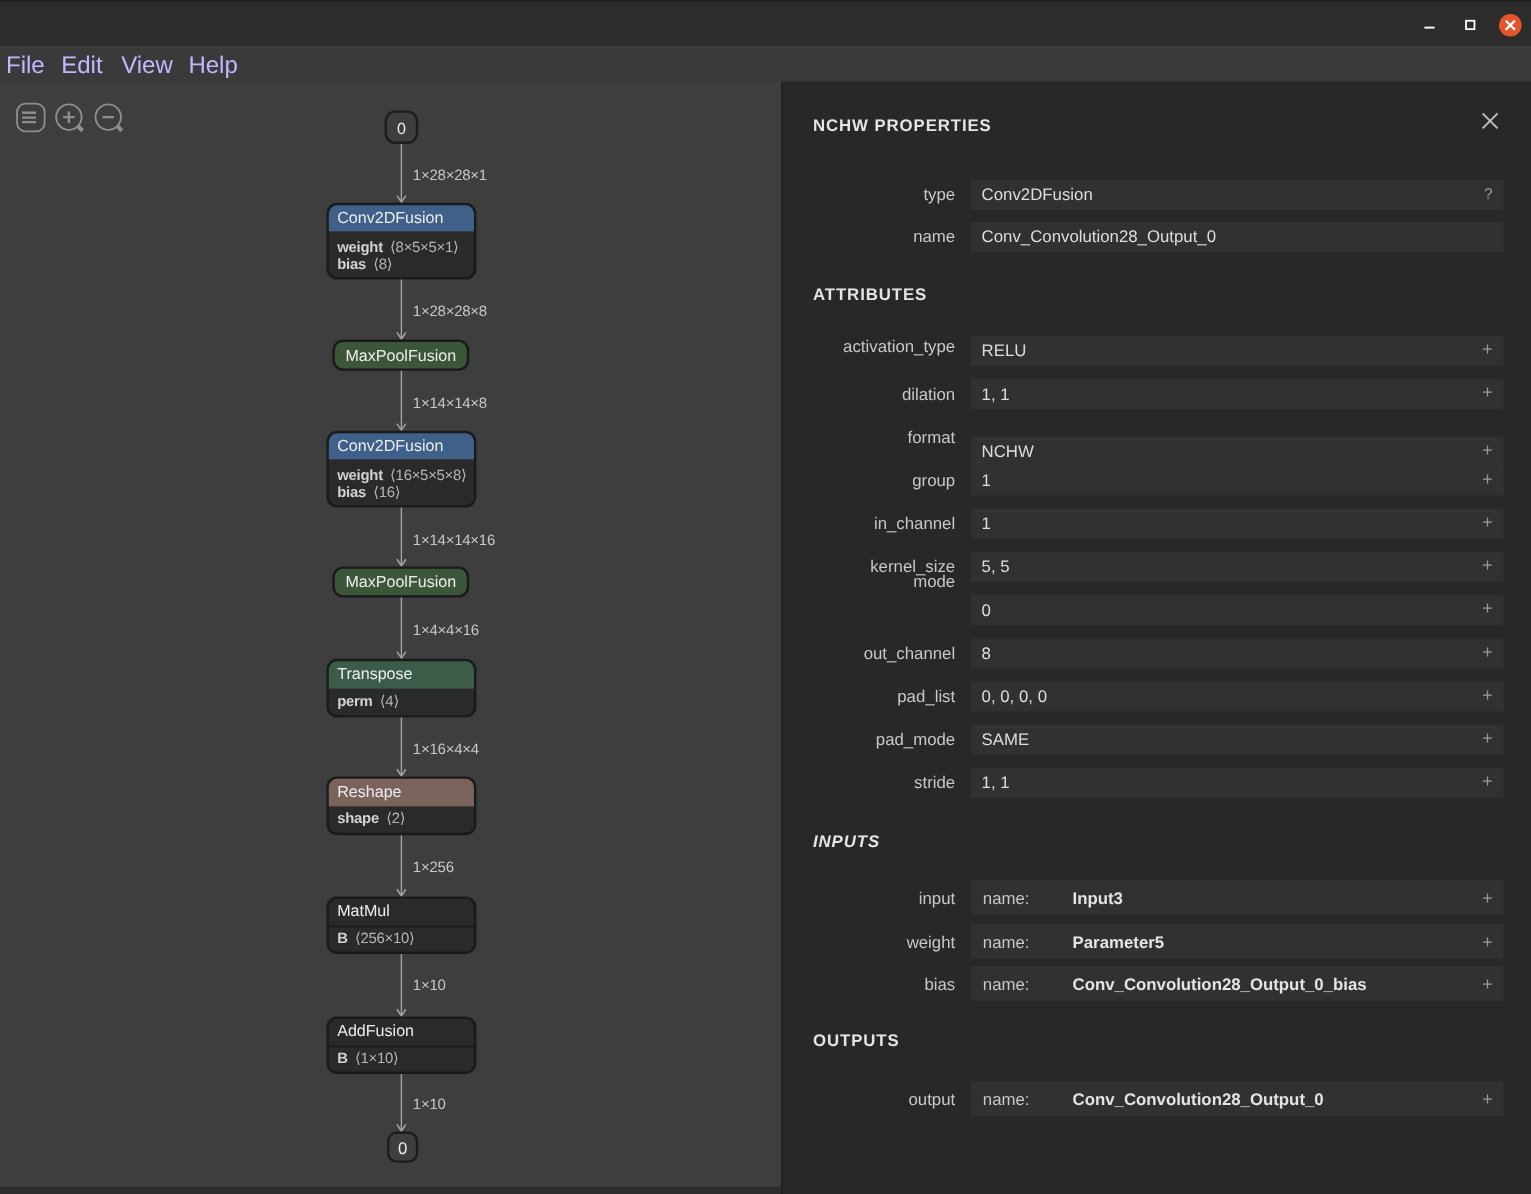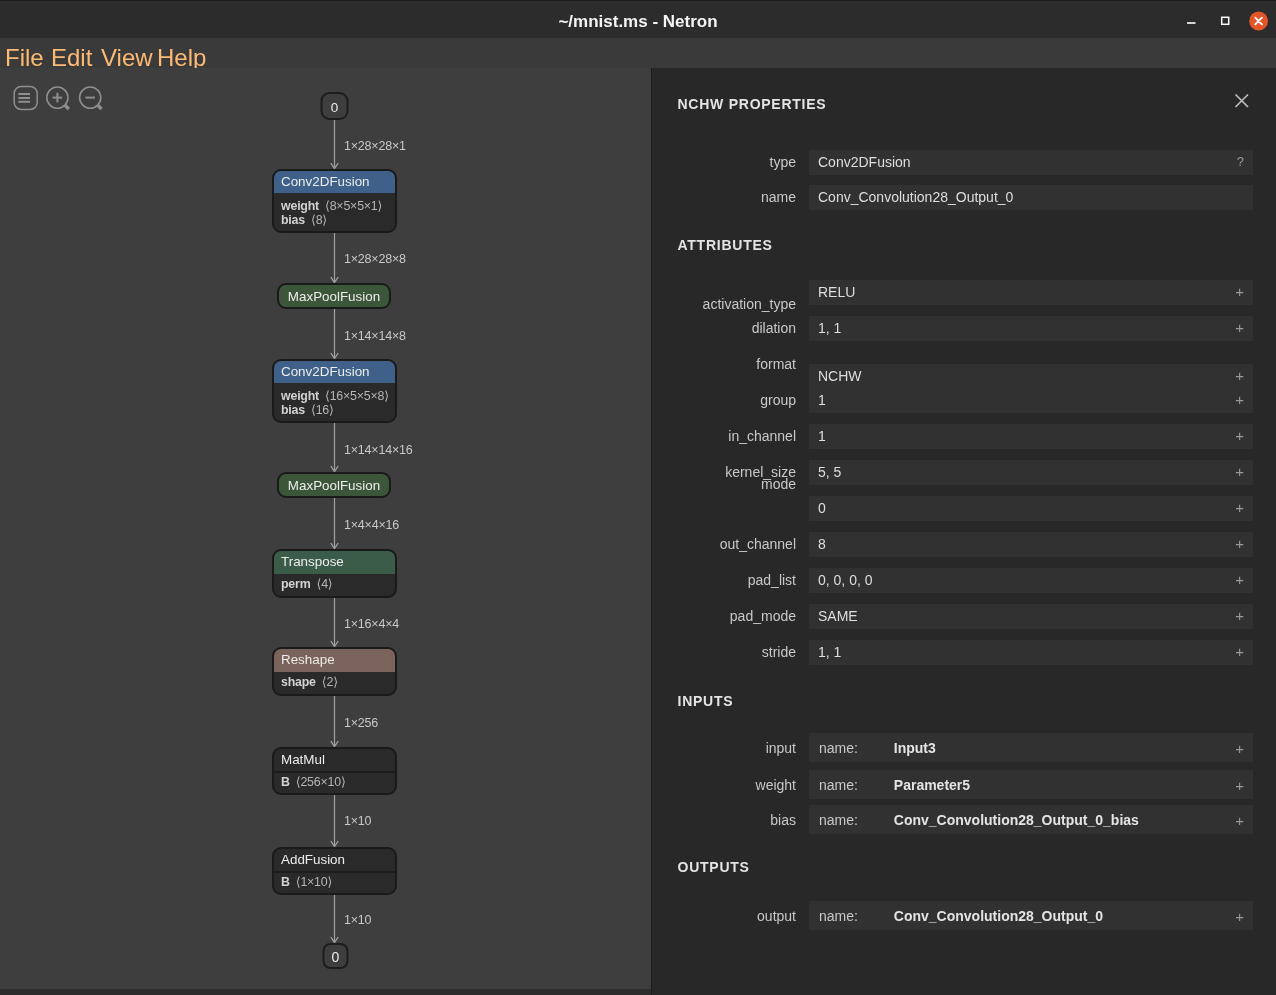--- a/index.html
+++ b/index.html
@@ -2,39 +2,38 @@
 <html><head>
 <meta charset="utf-8">
 <style>
 * { margin:0; padding:0; box-sizing:border-box; }
 html,body { width:1276px; height:995px; overflow:hidden; background:#282828;
   font-family:"Liberation Sans", sans-serif; }
 #titlebar { position:absolute; left:0; top:0; width:1276px; height:38px; background:#2c2c2c; border-top:1px solid #1d1d1d;}
 #title { position:absolute; left:0; top:0; width:1276px; text-align:center; top:10.6px;
   color:#f4f4f4; font-weight:bold; font-size:17px; }
 #menubar { position:absolute; left:0; top:38px; width:1276px; height:30px; background:#3a3a3a; }
-.mi { position:absolute; top:6px; color:#fdba74; font-size:24px; }
+.mi { position:absolute; top:6px; color:#c4b5fd; font-size:20px; }
 #graph { position:absolute; left:0; top:68px; width:651px; height:927px; background:#3e3e3e; }
 #gstrip { position:absolute; left:0; top:921px; width:651px; height:6px; background:#2d2d2d; }
 #sidebar { position:absolute; left:651px; top:68px; width:625px; height:927px; background:#282828;
   border-left:1px solid #1c1c1c; color:#c8c8c8; font-size:14px; }
 .sec { position:absolute; left:25.5px; color:#e4e4e4; font-weight:bold; font-size:14px; letter-spacing:0.75px; }
 .lbl { position:absolute; width:144px; left:0; text-align:right; color:#c8c8c8; }
 .box { position:absolute; left:157px; width:444px; height:25px; background:#313131;
   color:#dedede; line-height:24px; padding-left:9px; overflow:hidden; white-space:nowrap; }
 .box .plus { position:absolute; right:9px; top:0; color:#9a9a9a; font-size:15px; }
 .ibox { position:absolute; left:157px; width:444px; height:29px; background:#313131;
   color:#c8c8c8; line-height:31px; padding-left:10px; overflow:hidden; white-space:nowrap; }
 .ibox b { color:#e4e4e4;margin-left:32px; }
 .ibox .plus { position:absolute; right:9px; top:0; color:#9a9a9a; font-size:15px; }
 </style>
 </head>
 <body>
 <div id="titlebar">
-  <div id="title">~/mnist.ms - Netron</div>
   <svg width="110" height="38" style="position:absolute; left:1166px; top:0;">
     <rect x="21" y="21.2" width="8.5" height="1.6" fill="#ffffff"></rect>
     <rect x="55.7" y="16.3" width="7" height="7" fill="none" stroke="#ffffff" stroke-width="1.5"></rect>
     <circle cx="92.6" cy="20" r="9.4" fill="#e4552a"></circle>
     <path d="M 89.3 16.7 L 95.9 23.3 M 95.9 16.7 L 89.3 23.3" stroke="#ffffff" stroke-width="1.9" stroke-linecap="round"></path>
   </svg>
 </div>
 <div id="menubar">
   <div class="mi" style="left:5px;">File</div>
   <div class="mi" style="left:51px;">Edit</div>
@@ -165,21 +164,21 @@
   <div class="sec" style="top:28px;">NCHW PROPERTIES</div>
   <svg id="closex" width="16" height="16" style="position:absolute;left:581.5px;top:25px;">
       <path d="M1.5 1.5 L14 14 M14 1.5 L1.5 14" stroke="#bdbdbd" stroke-width="1.7"></path>
     </svg>
   <div class="lbl" style="top:86px;">type</div>
   <div class="box" style="top:82px;">Conv2DFusion<span class="plus" style="font-size:13px;">?</span></div>
   <div class="lbl" style="top:121px;">name</div>
   <div class="box" style="top:117px;">Conv_Convolution28_Output_0</div>
   <div class="sec" style="top:169px;">ATTRIBUTES</div>
 
-  <div class="lbl" style="top:228px;">activation_type</div>
+  <div class="lbl" style="top:212px;">activation_type</div>
   <div class="box" style="top:212px;">RELU<span class="plus">+</span></div>
   <div class="lbl" style="top:252px;">dilation</div>
   <div class="box" style="top:248px;">1, 1<span class="plus">+</span></div>
   <div class="lbl" style="top:288px;">format</div>
   <div class="box" style="top:296px;">NCHW<span class="plus">+</span></div>
   <div class="lbl" style="top:324px;">group</div>
   <div class="box" style="top:320px;">1<span class="plus">+</span></div>
   <div class="lbl" style="top:360px;">in_channel</div>
   <div class="box" style="top:356px;">1<span class="plus">+</span></div>
   <div class="lbl" style="top:396px;text-align:right;">kernel_size</div>
@@ -188,21 +187,21 @@
   <div class="box" style="top:428px;">0<span class="plus">+</span></div>
   <div class="lbl" style="top:468px;">out_channel</div>
   <div class="box" style="top:464px;">8<span class="plus">+</span></div>
   <div class="lbl" style="top:504px;">pad_list</div>
   <div class="box" style="top:500px;">0, 0, 0, 0<span class="plus">+</span></div>
   <div class="lbl" style="top:540px;">pad_mode</div>
   <div class="box" style="top:536px;">SAME<span class="plus">+</span></div>
   <div class="lbl" style="top:576px;">stride</div>
   <div class="box" style="top:572px;">1, 1<span class="plus">+</span></div>
 
-  <div class="sec" style="top:625px;">INPUTS</div>
+  <div class="sec" style="top:625px;font-style:italic;">INPUTS</div>
   <div class="lbl" style="top:672px;">input</div>
   <div class="ibox" style="top:665px;">name: <b>Input3</b><span class="plus">+</span></div>
   <div class="lbl" style="top:709px;">weight</div>
   <div class="ibox" style="top:702px;">name: <b>Parameter5</b><span class="plus">+</span></div>
   <div class="lbl" style="top:744px;">bias</div>
   <div class="ibox" style="top:737px;">name: <b>Conv_Convolution28_Output_0_bias</b><span class="plus">+</span></div>
 
   <div class="sec" style="top:790.5px;">OUTPUTS</div>
   <div class="lbl" style="top:840px;">output</div>
   <div class="ibox" style="top:833px;">name: <b>Conv_Convolution28_Output_0</b><span class="plus">+</span></div>

